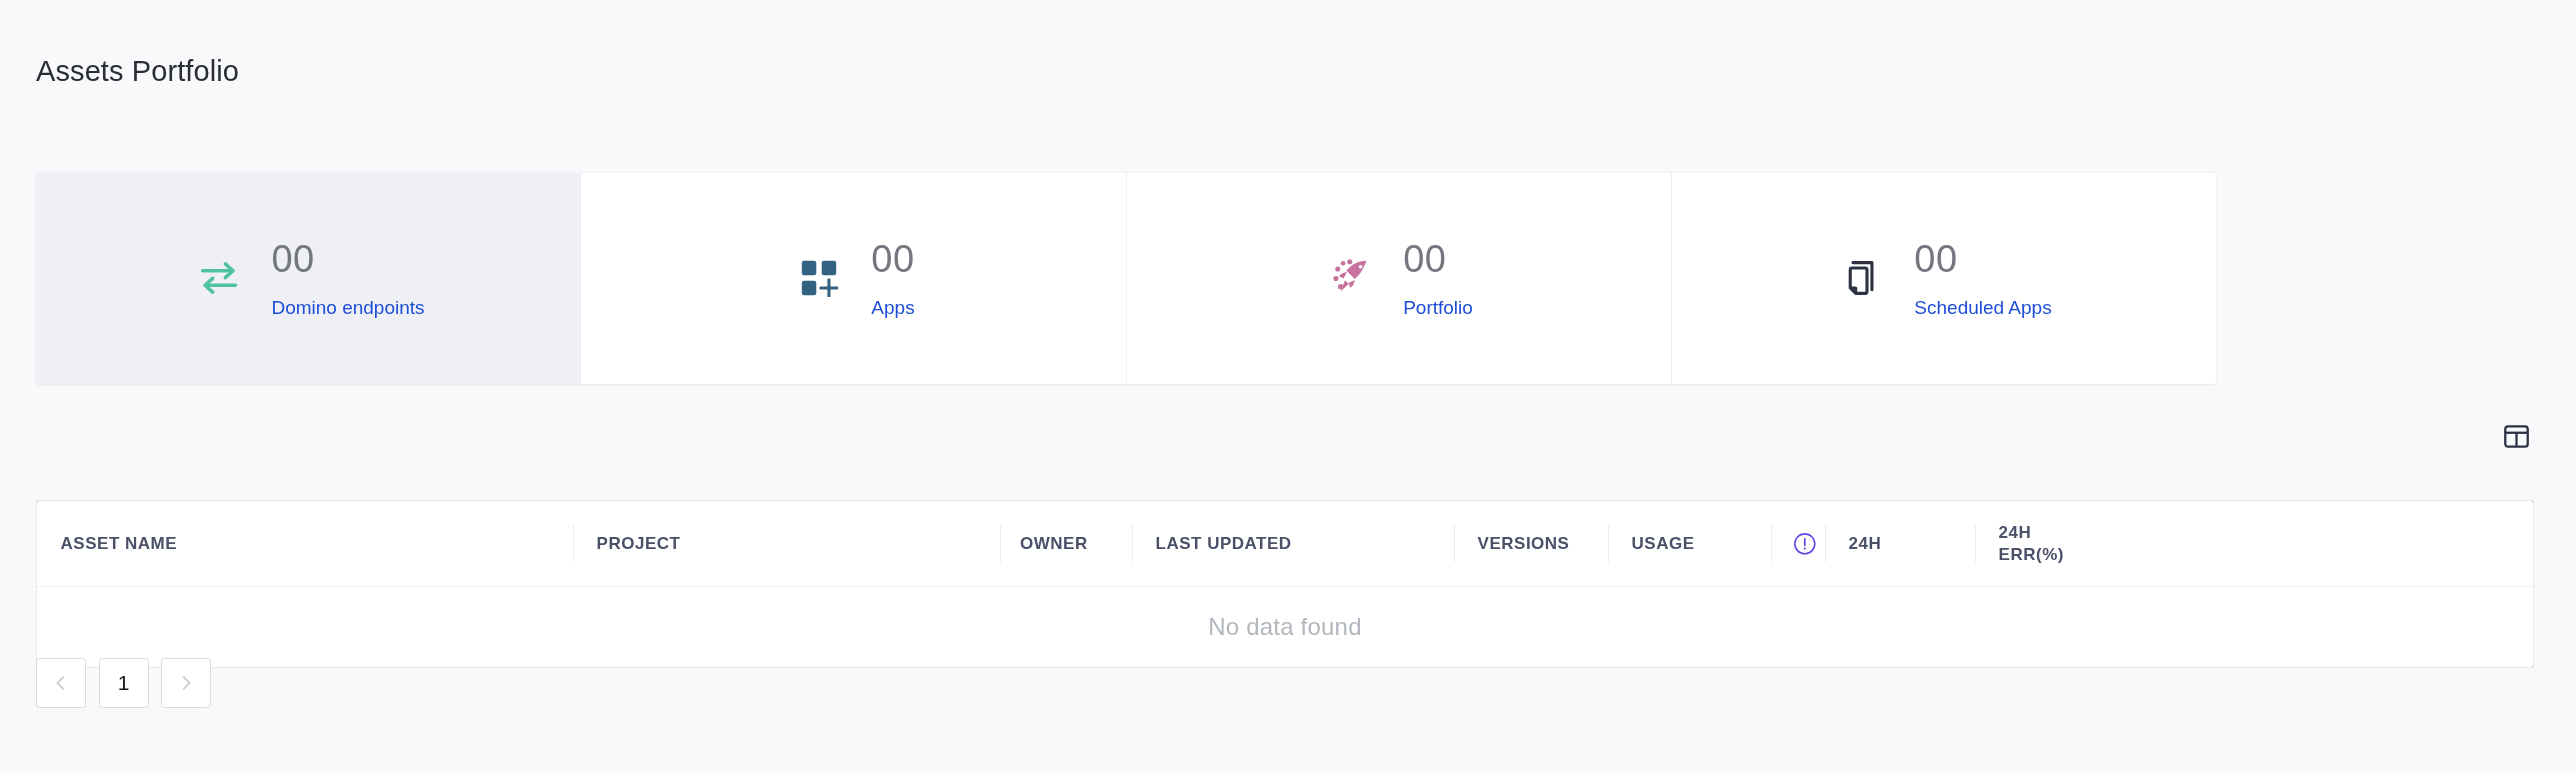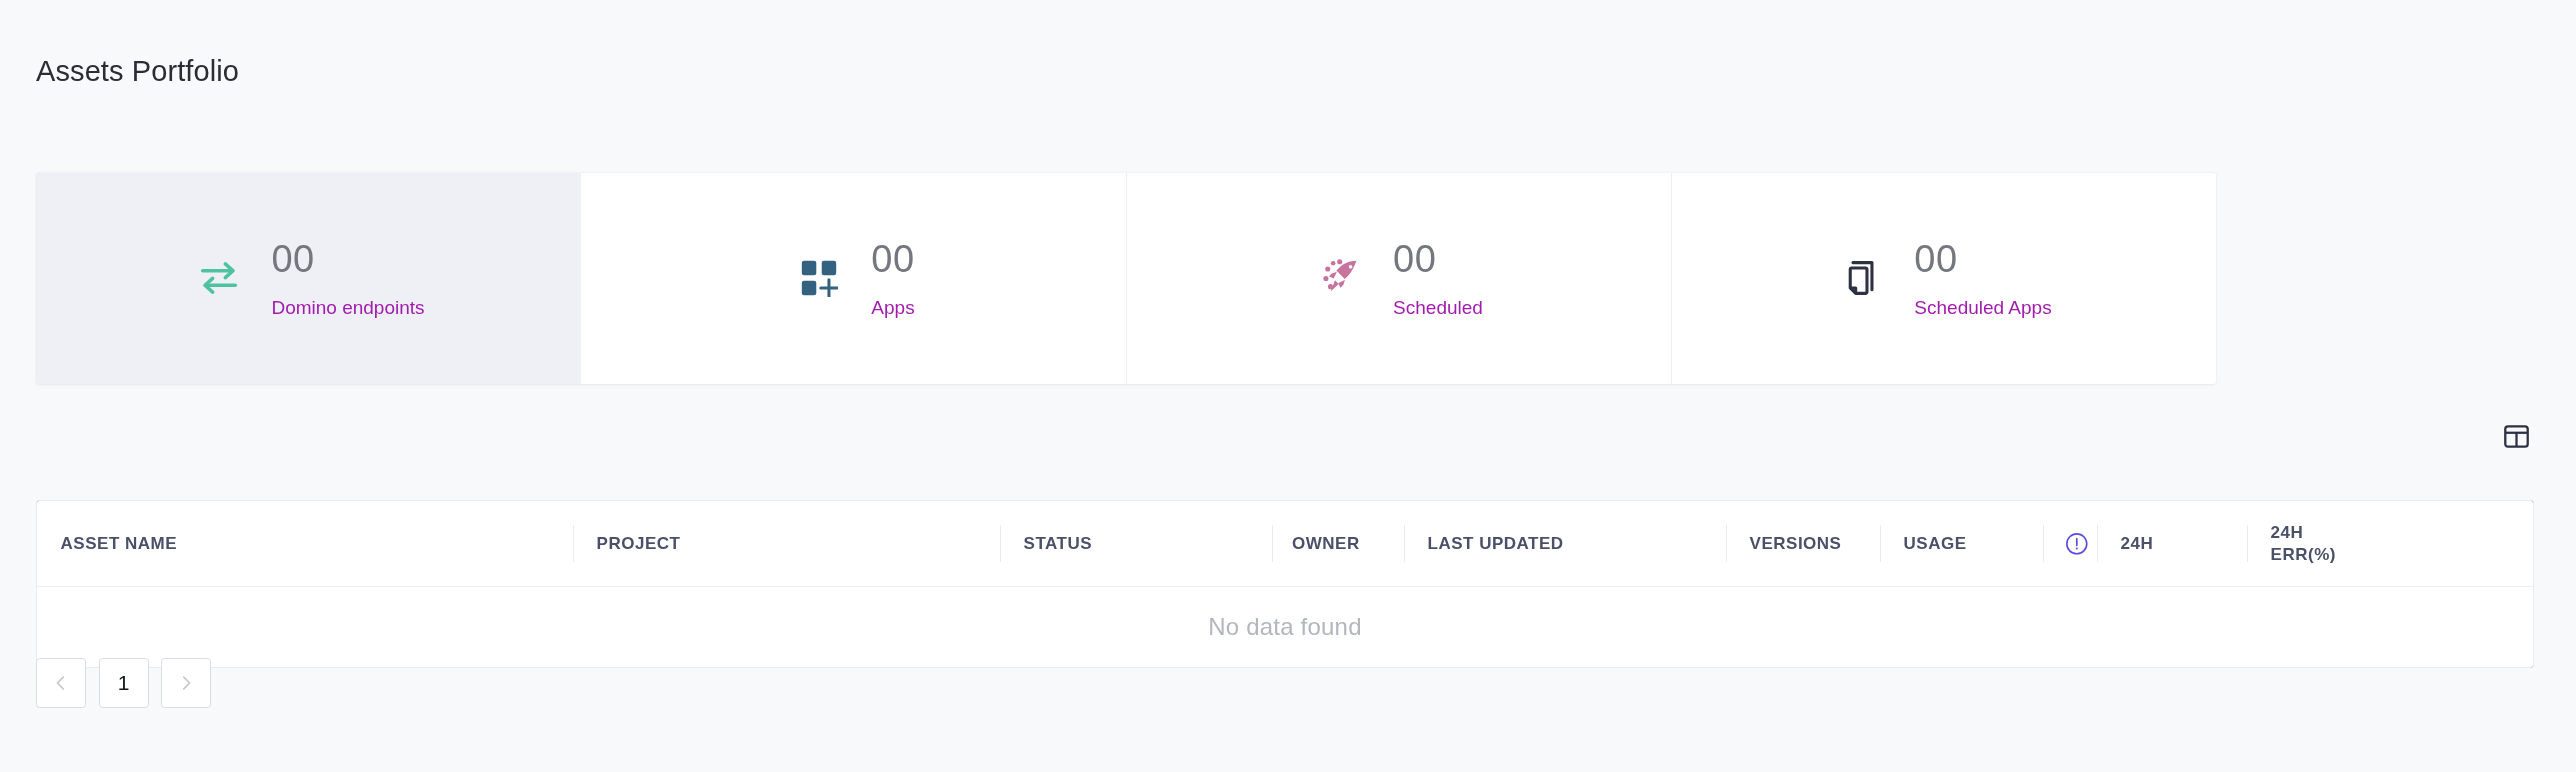--- a/index.html
+++ b/index.html
@@ -95,21 +95,21 @@
     font-weight: 400;
     color: #74787e;
     letter-spacing: 0.5px;
   }
 
   .stat-label {
     margin-top: 16.3px;
     font-size: 19px;
     line-height: 23px;
     font-weight: 400;
-    color: #a21caf;
+    color: #1d4ed8;
   }
 
   
   .col-settings {
     position: absolute;
     right: 42px;
     top: 420px;
     width: 35px;
     height: 35px;
     display: flex;
@@ -288,21 +288,21 @@
             <circle cx="33.5" cy="10.8" r="2" fill="#ffffff"></circle>
             <circle cx="14.4" cy="6.8" r="2.5" fill="#c8729e"></circle>
             <circle cx="21.6" cy="5.2" r="2.8" fill="#c8729e"></circle>
             <circle cx="8.5" cy="13.2" r="2.8" fill="#c8729e"></circle>
             <circle cx="6.5" cy="23.5" r="2.8" fill="#c8729e"></circle>
             <circle cx="11.5" cy="32.5" r="2.8" fill="#c8729e"></circle>
           </svg>
         </span>
         <span class="stat-text">
           <span class="stat-value">00</span>
-          <span class="stat-label">Scheduled</span>
+          <span class="stat-label">Portfolio</span>
         </span>
       </div>
     </div>
 
     <div class="stat-card">
       <div class="stat-inner">
         <span class="stat-icon">
           <svg width="38" height="42" viewBox="0 0 42 46" fill="none" xmlns="http://www.w3.org/2000/svg">
             <path d="M11 6h21v30" stroke="#2d3142" stroke-width="3.4" stroke-linecap="round" stroke-linejoin="round"></path>
             <path d="M25 12H9.5a1.5 1.5 0 0 0-1.5 1.5V34l6 6h11a1.5 1.5 0 0 0 1.5-1.5v-25A1.5 1.5 0 0 0 25 12Z" stroke="#2d3142" stroke-width="3.4" stroke-linejoin="round"></path>
@@ -333,23 +333,20 @@
     <div class="table-head">
 
       <div class="th c-asset">
         <span>ASSET NAME</span>
       </div>
 
       <div class="th c-project">
         <span>PROJECT</span>
       </div>
 
-      <div class="th c-status">
-        <span>STATUS</span>
-      </div>
 
       <div class="th c-owner">
         <span>OWNER</span>
       </div>
 
 
       <div class="th c-updated">
         <span>LAST UPDATED</span>
       </div>
 

